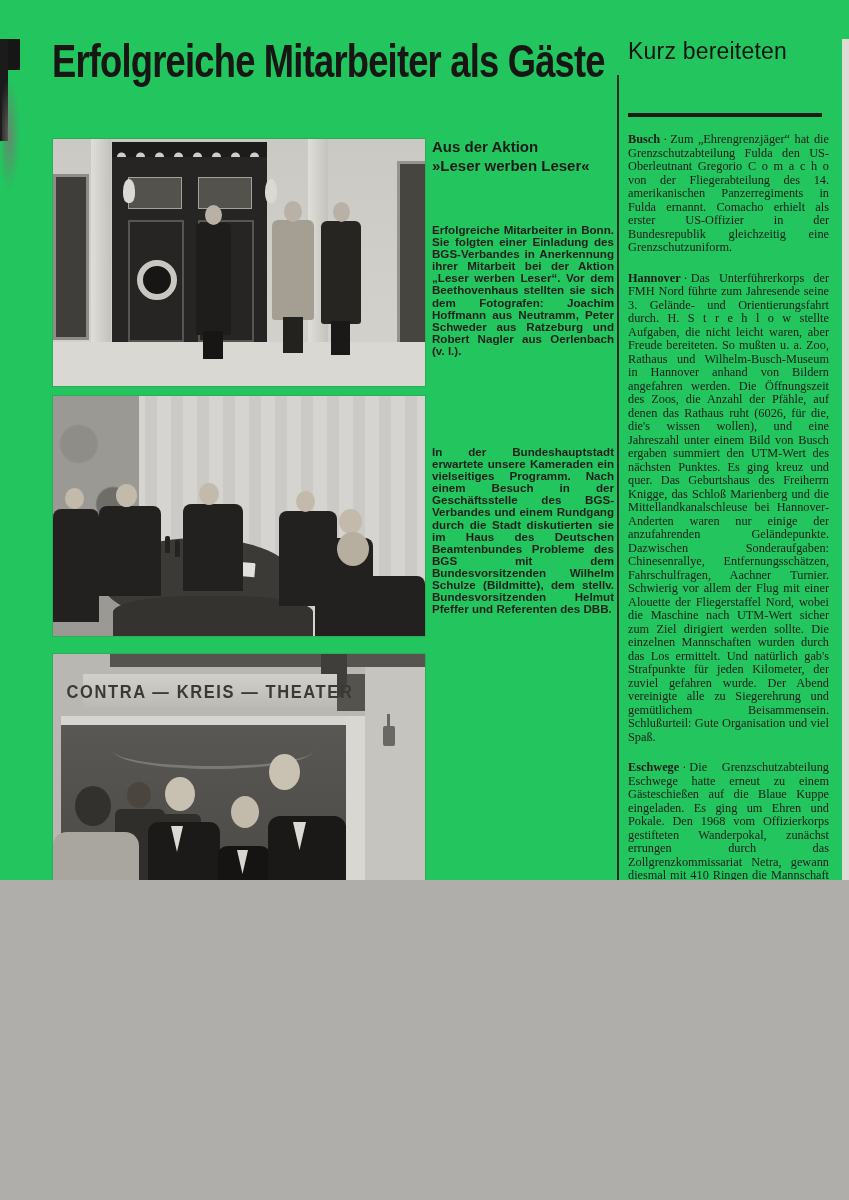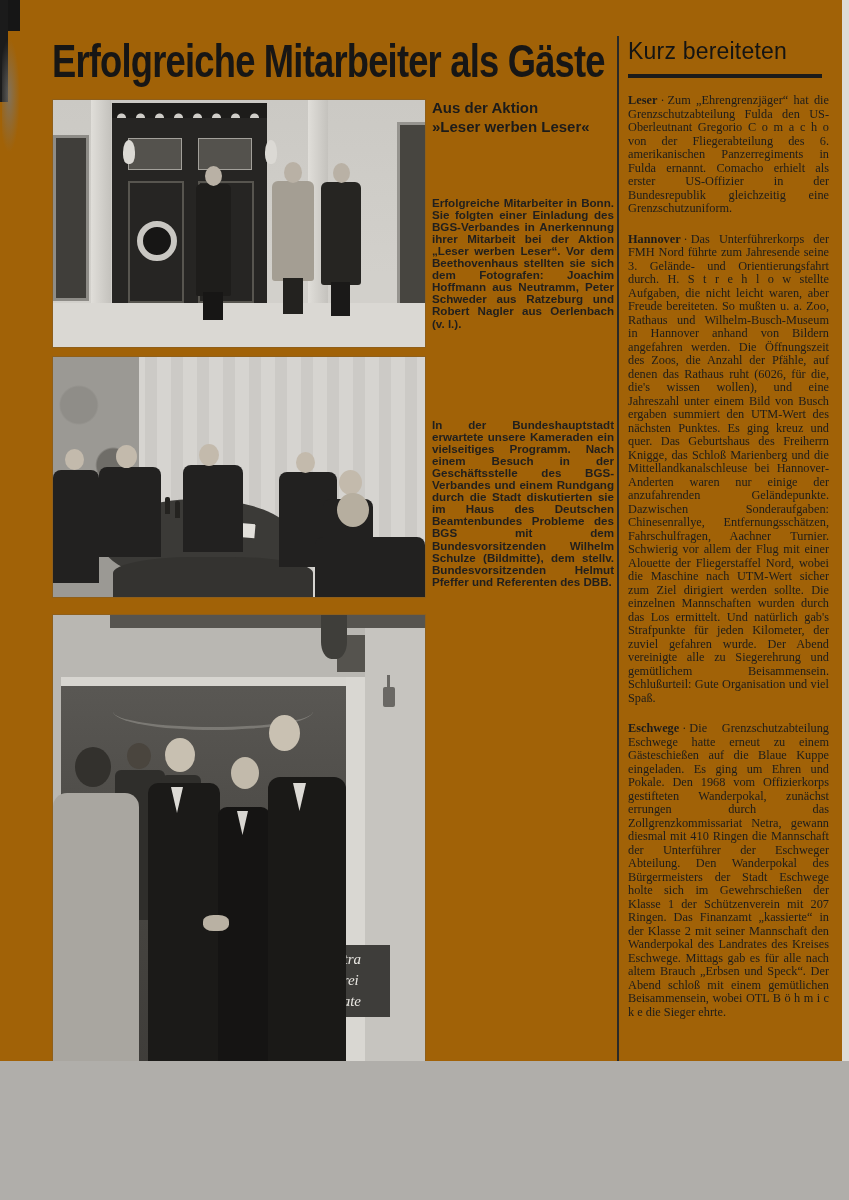--- a/index.html
+++ b/index.html
@@ -1,18 +1,18 @@
 <!DOCTYPE html>
 <html lang="de"><head>
 <meta charset="utf-8">
 <style>
   html,body{margin:0;padding:0;}
   body{background:#b0aeaa;font-family:"Liberation Sans",sans-serif;}
-  .page{position:relative;width:849px;height:1061px;background:#a16207;overflow:hidden;}
-  .abs{position:absolute;}
+  .page{position:relative;width:849px;height:880px;background:#22c55e;overflow:hidden;}
+  .abs{position:absolute;margin-top:39px;}
 
   
   .edge-black-corner{left:0;top:0;width:20px;height:31px;background:#161616;}
   .edge-black-strip{left:0;top:0;width:8px;height:102px;background:#1b1b1b;}
   .edge-smudge{left:2px;top:38px;width:18px;height:115px;
     background:radial-gradient(ellipse at 40% 50%, rgba(120,118,114,.75), rgba(120,118,114,0) 70%);}
   .edge-bottom-smudge{left:0;top:1146px;width:20px;height:54px;
     background:linear-gradient(90deg, rgba(140,138,134,.55), rgba(140,138,134,0));}
   .edge-right{left:842px;top:0;width:7px;height:1200px;background:#dedcd7;}
 
@@ -185,20 +185,23 @@
     <div class="p2-suit" style="left:270px;top:142px;width:50px;height:98px;"></div>
     <div class="p2-head" style="left:286px;top:113px;width:23px;height:25px;"></div>
     <div class="p2-suit" style="left:262px;top:180px;width:110px;height:60px;"></div>
     <div class="p2-head" style="left:284px;top:136px;width:32px;height:34px;background:#b6ae9f;"></div>
   </div>
 
   <div class="abs photo photo3">
     <div class="p3-topband"></div>
     <div class="p3-signend"></div>
     <div class="p3-spot"></div>
+    <div class="p3-sign">
+      <span>CONTRA — KREIS — THEATER</span>
+    </div>
     <div class="p3-interior"></div>
     <div class="p3-transom"></div>
     <div class="p3-garland"></div>
     <div class="p3-frame-r"></div>
     <div class="p3-wall-r"></div>
     <div class="p3-lamp-stem"></div>
     <div class="p3-lamp"></div>
 
     <div class="p3-bg-fig" style="left:62px;top:155px;width:50px;height:150px;"></div>
     <div class="p3-head" style="left:74px;top:128px;width:24px;height:26px;background:#4a453e;"></div>
@@ -230,21 +233,21 @@
   <div class="abs kicker">
     <div>Aus der Aktion</div>
     <div>»Leser werben Leser«</div>
   </div>
   <p class="abs mid-para mp1">Erfolgreiche Mitarbeiter in Bonn. Sie folgten einer Einladung des BGS-Verbandes in Anerkennung ihrer Mitarbeit bei der Aktion „Leser werben Leser“. Vor dem Beethovenhaus stellten sie sich dem Fotografen: Joachim Hoffmann aus Neutramm, Peter Schweder aus Ratzeburg und Robert Nagler aus Oerlenbach (v. l.).</p>
   <p class="abs mid-para mp2">In der Bundeshauptstadt erwartete unsere Kameraden ein vielseitiges Programm. Nach einem Besuch in der Geschäftsstelle des BGS-Verbandes und einem Rundgang durch die Stadt diskutierten sie im Haus des Deutschen Beamtenbundes Probleme des BGS mit dem Bundesvorsitzenden Wilhelm Schulze (Bildmitte), dem stellv. Bundesvorsitzenden Helmut Pfeffer und Referenten des DBB.</p>
 
   <h2 class="abs rc-header">Kurz bereiteten</h2>
   <div class="abs rc-rule"></div>
   <div class="abs rc-body">
-    <p><b>Leser</b><span class="rc-sep">·</span><span>Zum „Ehrengrenzjäger“ hat die Grenzschutzabteilung Fulda den US-Oberleutnant Gregorio C o m a c h o von der Fliegerabteilung des 6. amerikanischen Panzerregiments in Fulda ernannt. Comacho erhielt als erster US-Offizier in der Bundesrepublik gleichzeitig eine Grenzschutzuniform.</span></p>
+    <p><b>Busch</b><span class="rc-sep">·</span><span>Zum „Ehrengrenzjäger“ hat die Grenzschutzabteilung Fulda den US-Oberleutnant Gregorio C o m a c h o von der Fliegerabteilung des 14. amerikanischen Panzerregiments in Fulda ernannt. Comacho erhielt als erster US-Offizier in der Bundesrepublik gleichzeitig eine Grenzschutzuniform.</span></p>
     <p><b>Hannover</b><span class="rc-sep">·</span><span>Das Unterführerkorps der FMH Nord führte zum Jahresende seine 3. Gelände- und Orientierungsfahrt durch. H. S t r e h l o w stellte Aufgaben, die nicht leicht waren, aber Freude bereiteten. So mußten u. a. Zoo, Rathaus und Wilhelm-Busch-Museum in Hannover anhand von Bildern angefahren werden. Die Öffnungszeit des Zoos, die Anzahl der Pfähle, auf denen das Rathaus ruht (6026, für die, die's wissen wollen), und eine Jahreszahl unter einem Bild von Busch ergaben summiert den UTM-Wert des nächsten Punktes. Es ging kreuz und quer. Das Geburtshaus des Freiherrn Knigge, das Schloß Marienberg und die Mittellandkanalschleuse bei Hannover-Anderten waren nur einige der anzufahrenden Geländepunkte. Dazwischen Sonderaufgaben: Chinesenrallye, Entfernungsschätzen, Fahrschulfragen, Aachner Turnier. Schwierig vor allem der Flug mit einer Alouette der Fliegerstaffel Nord, wobei die Maschine nach UTM-Wert sicher zum Ziel dirigiert werden sollte. Die einzelnen Mannschaften wurden durch das Los ermittelt. Und natürlich gab's Strafpunkte für jeden Kilometer, der zuviel gefahren wurde. Der Abend vereinigte alle zu Siegerehrung und gemütlichem Beisammensein. Schlußurteil: Gute Organisation und viel Spaß.</span></p>
     <p><b>Eschwege</b><span class="rc-sep">·</span><span>Die Grenzschutzabteilung Eschwege hatte erneut zu einem Gästeschießen auf die Blaue Kuppe eingeladen. Es ging um Ehren und Pokale. Den 1968 vom Offizierkorps gestifteten Wanderpokal, zunächst errungen durch das Zollgrenzkommissariat Netra, gewann diesmal mit 410 Ringen die Mannschaft der Unterführer der Eschweger Abteilung. Den Wanderpokal des Bürgermeisters der Stadt Eschwege holte sich im Gewehrschießen der Klasse 1 der Schützenverein mit 207 Ringen. Das Finanzamt „kassierte“ in der Klasse 2 mit seiner Mannschaft den Wanderpokal des Landrates des Kreises Eschwege. Mittags gab es für alle nach altem Brauch „Erbsen und Speck“. Der Abend schloß mit einem gemütlichen Beisammensein, wobei OTL B ö h m i c k e die Sieger ehrte.</span></p>
   </div>
 
   <div class="abs footer-box">
     <span class="mag">Der Grenzjäger</span>
     <span class="sep">·</span>
     <span class="lbl">Peter</span>
     <span class="num">8</span>
   </div>

